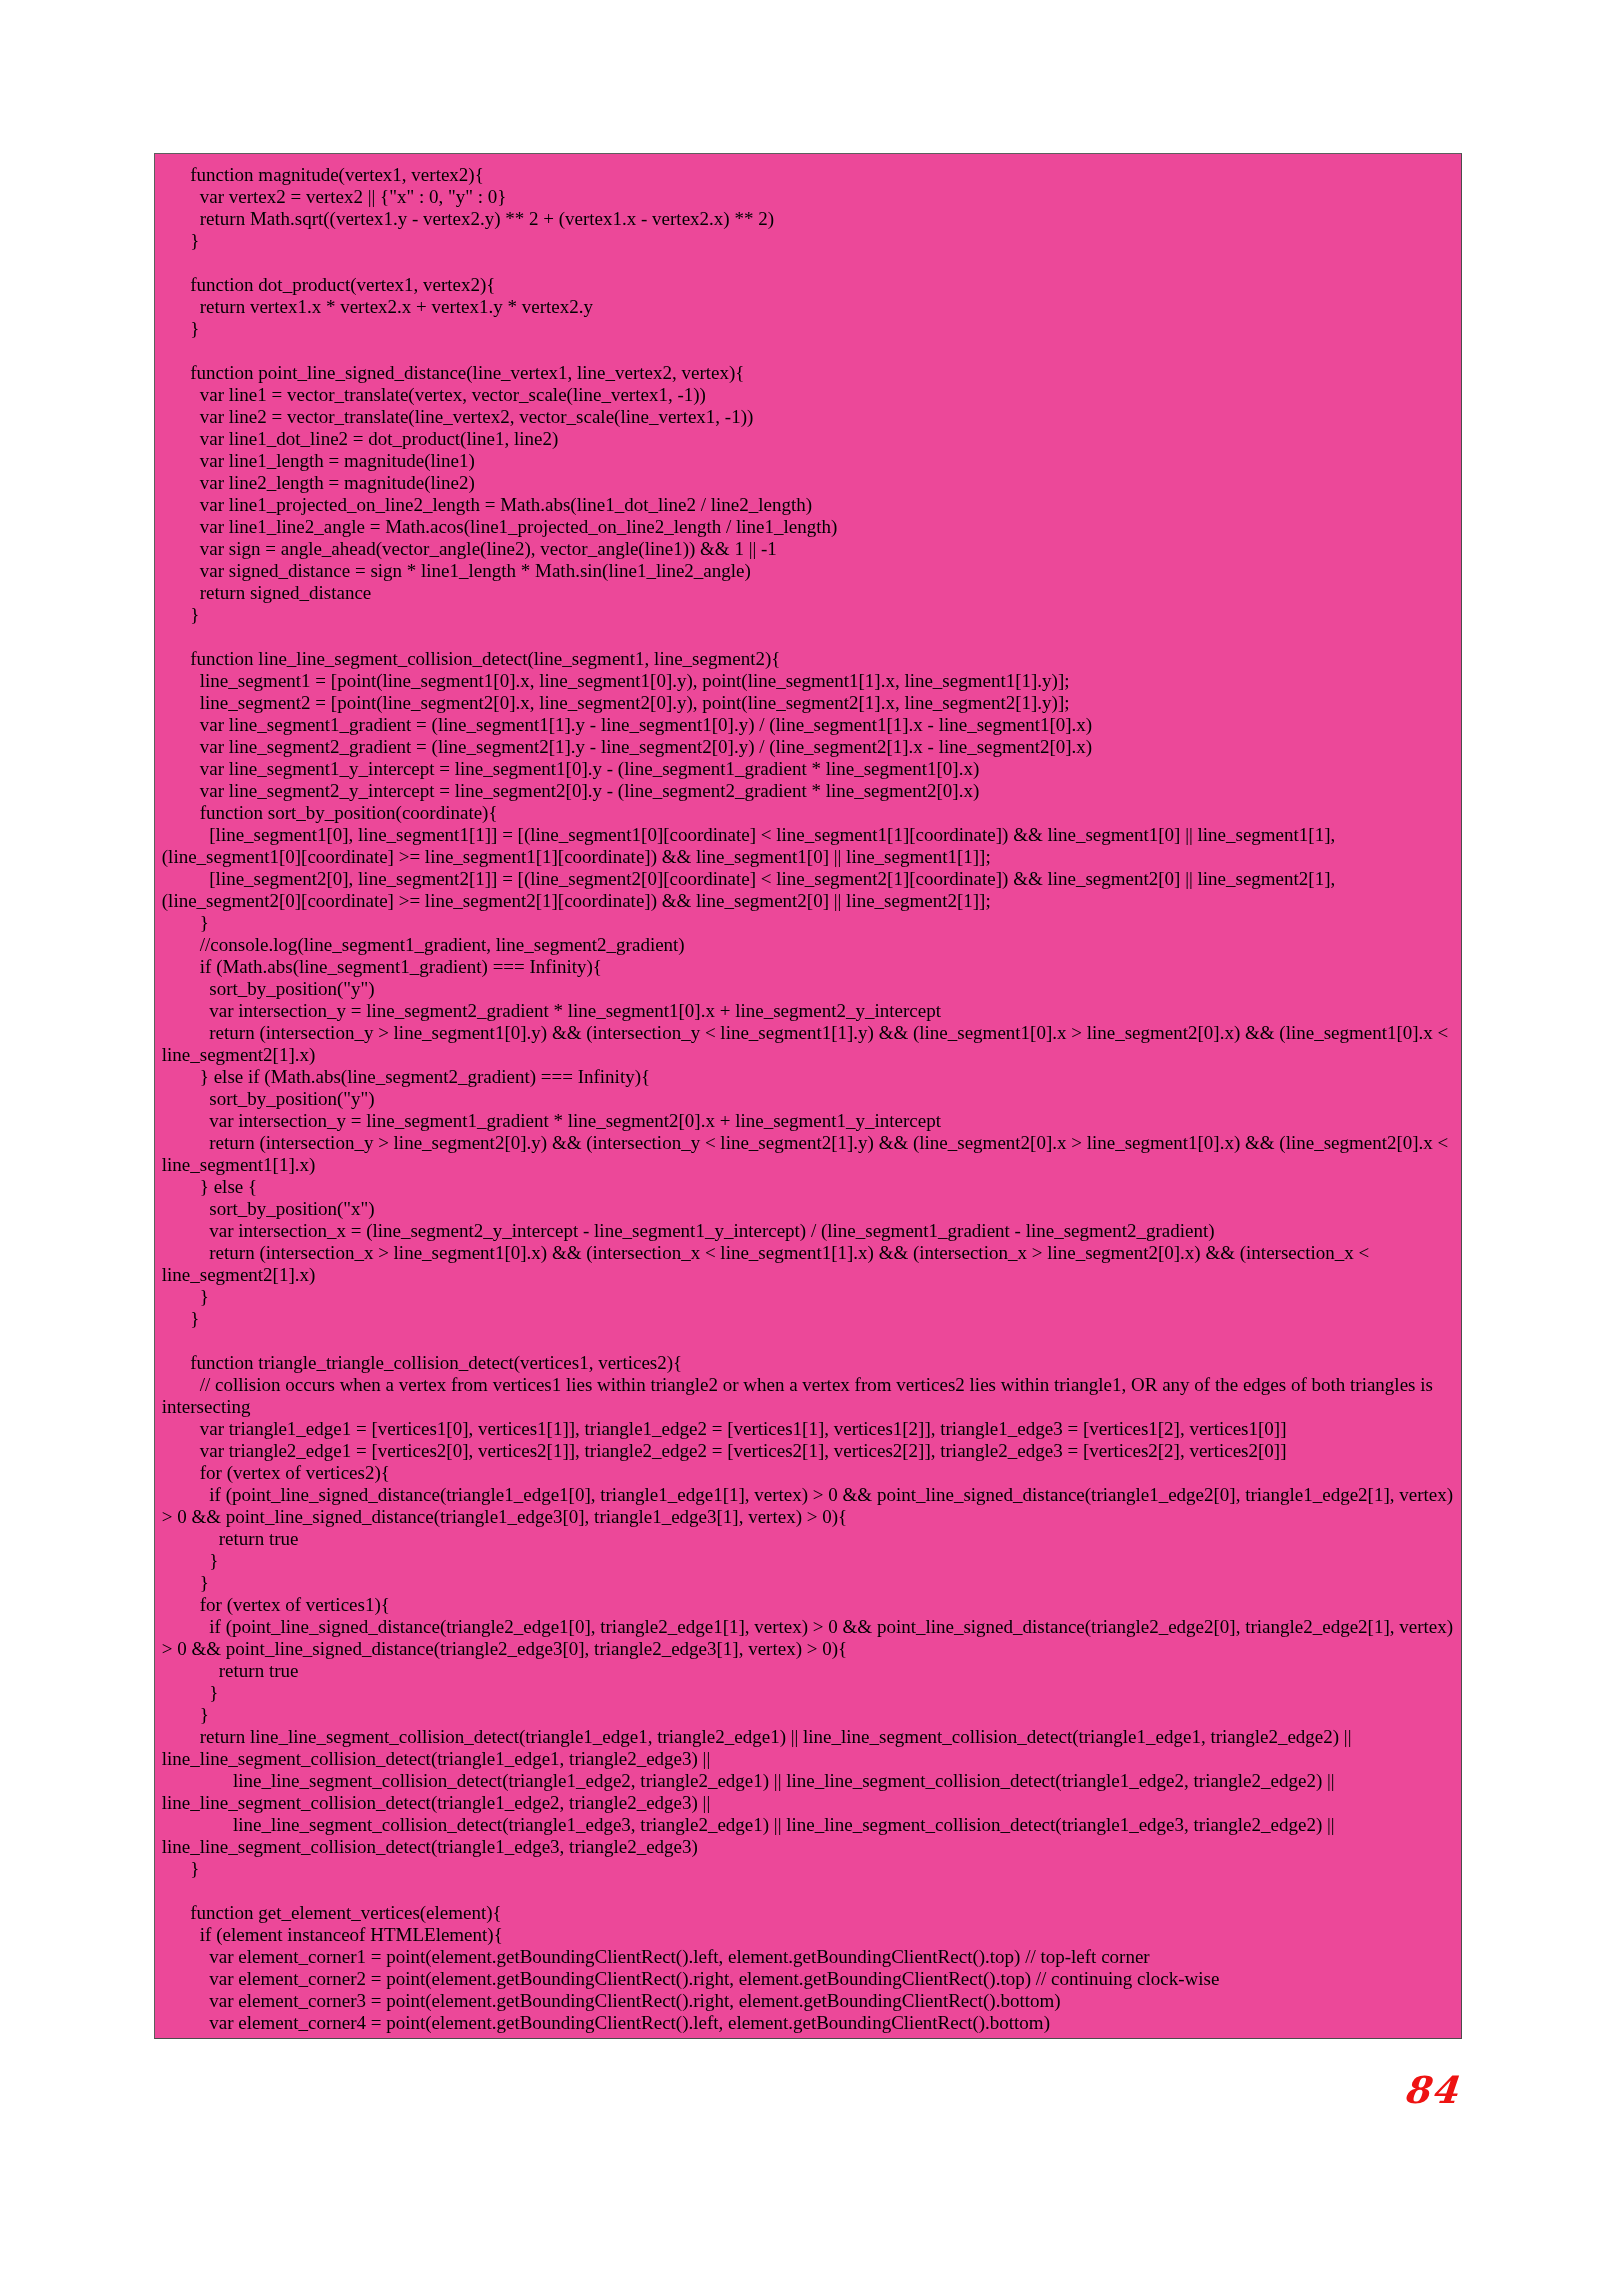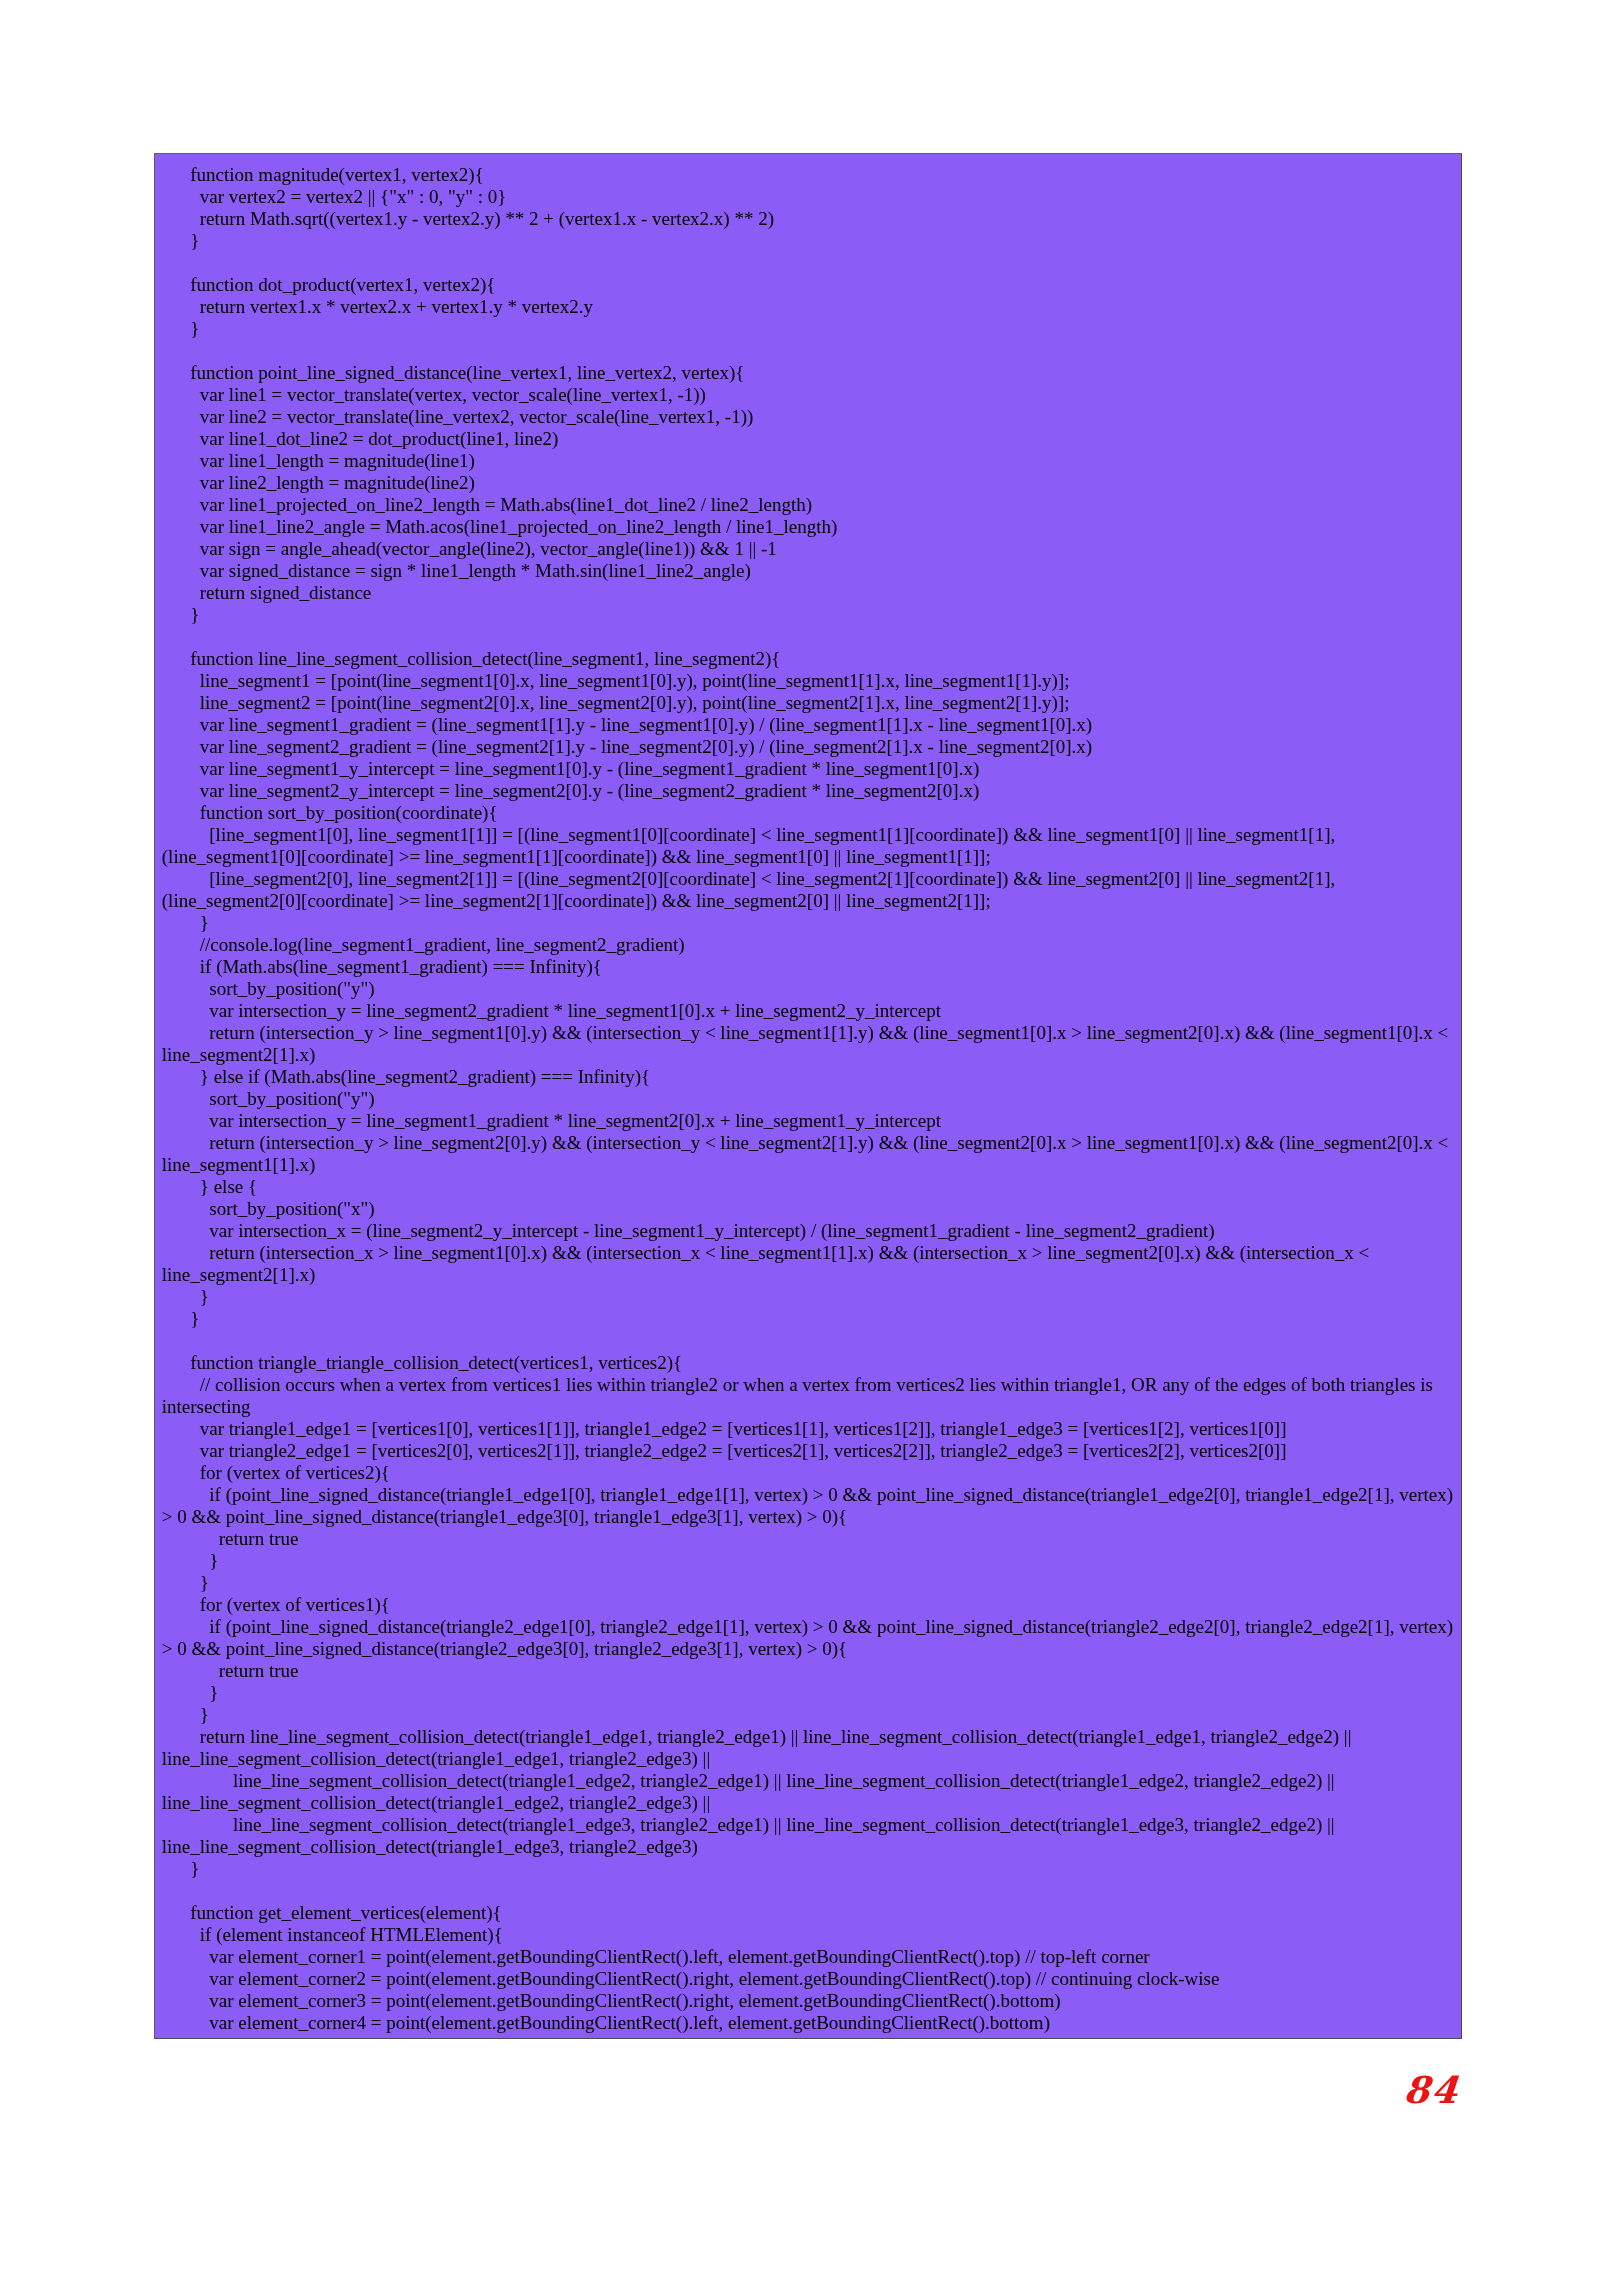--- a/index.html
+++ b/index.html
@@ -16,21 +16,21 @@
   .code-box {
     position: absolute;
     left: 154px;
     top: 153px;
     width: 1308px;
     min-height: 1871px;
     box-sizing: border-box;
     border: 1.4px solid #5e5e5e;
     border-right-color: #4c4c4c;
     border-bottom-color: #4c4c4c;
-    background: #8b5cf6;
+    background: #ec4899;
   }
   .code-listing {
     margin: 0;
     padding: 10.2px 6.8px 3.4px 6.8px;
     font-family: "Liberation Serif", serif;
     font-size: 19px;
     line-height: 22px;
     color: #000000;
     white-space: pre-wrap;
     overflow-wrap: normal;

